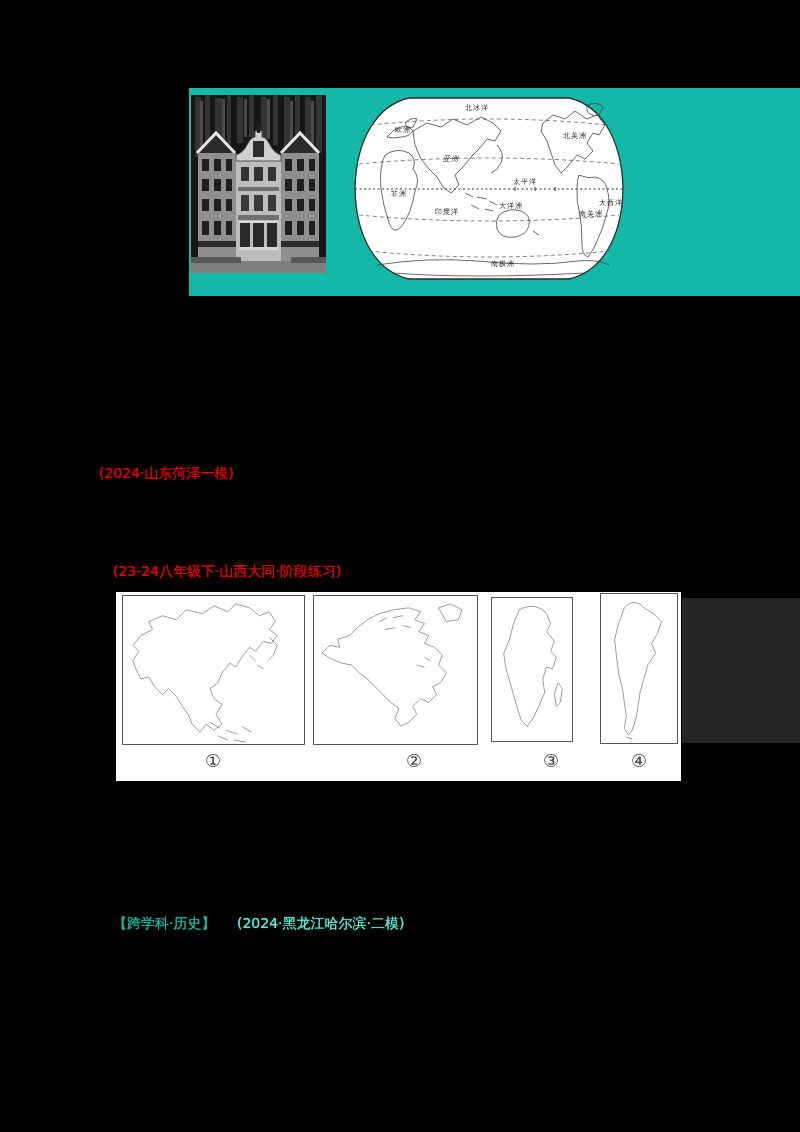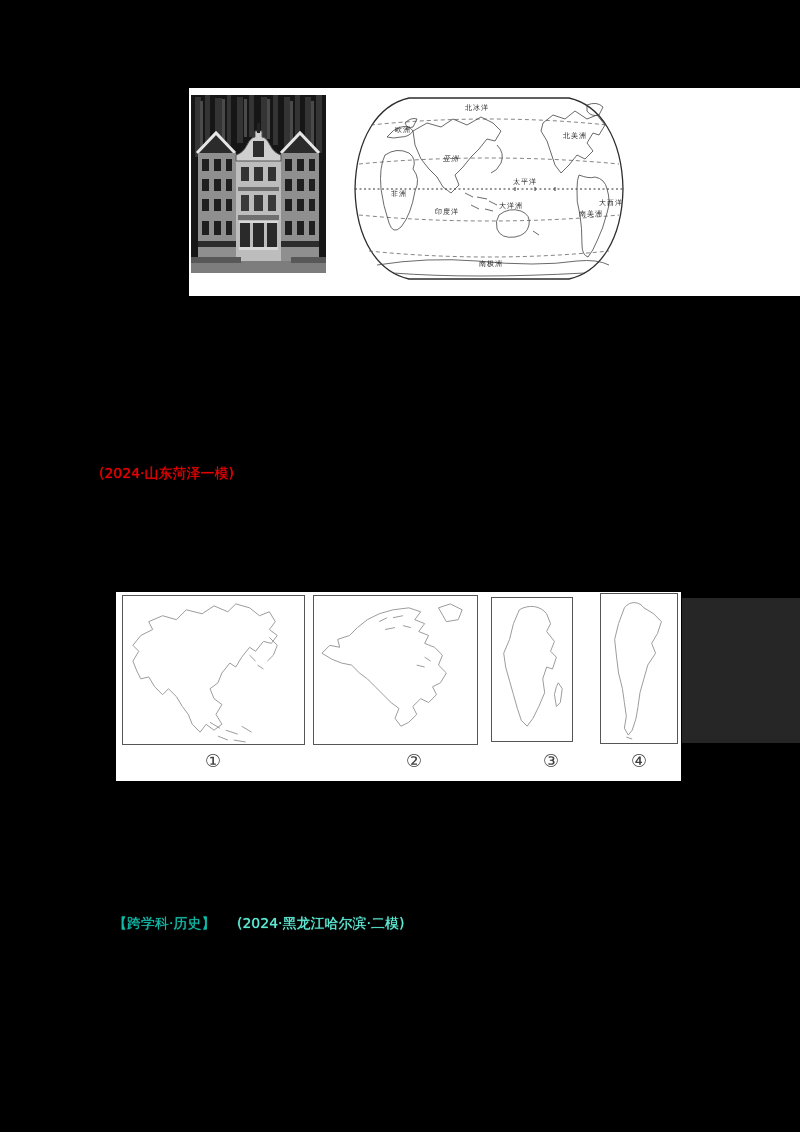--- a/index.html
+++ b/index.html
@@ -2,21 +2,21 @@
 <html><head>
 <meta charset="utf-8">
 <style>
   * { margin:0; padding:0; box-sizing:border-box; }
   html,body { width:800px; height:1132px; background:#000; overflow:hidden;
               font-family:"DejaVu Sans","Liberation Sans",sans-serif; }
   .abs { position:absolute; }
   #page { position:relative; width:800px; height:1132px; background:#000; }
 
   
-  #top-panel { left:189px; top:88px; width:611px; height:208px; background:#ffffff; }
+  #top-panel { left:189px; top:88px; width:611px; height:208px; background:#14b8a6; }
   #building-photo { left:2px; top:7px; width:135px; height:178px; }
   #world-map { left:158px; top:5px; width:284px; height:192px; }
   .map-label { position:absolute; font-size:7px; color:#222; line-height:7px;
                letter-spacing:1px; filter:blur(0.3px); white-space:nowrap; }
 
   
   .tag { position:absolute; font-size:14px; font-weight:400; line-height:17px;
          letter-spacing:0px; white-space:nowrap;
          filter:blur(0.45px); text-shadow:0 0 1px currentColor; }
   #tag1 { left:99px;  top:465px; color:#e60000; }
@@ -189,26 +189,27 @@
       <span class="map-label" style="left:118px; top:12px;">北冰洋</span>
       <span class="map-label" style="left:48px;  top:34px;">欧洲</span>
       <span class="map-label" style="left:96px;  top:63px;font-style:italic;">亚洲</span>
       <span class="map-label" style="left:216px; top:40px;">北美洲</span>
       <span class="map-label" style="left:166px; top:86px;">太平洋</span>
       <span class="map-label" style="left:252px; top:100px;margin-top:7px;">大西洋</span>
       <span class="map-label" style="left:44px;  top:98px;">非洲</span>
       <span class="map-label" style="left:88px;  top:116px;">印度洋</span>
       <span class="map-label" style="left:152px; top:110px;">大洋洲</span>
       <span class="map-label" style="left:232px; top:118px;font-family:Liberation Serif, serif;">南美洲</span>
-      <span class="map-label" style="left:120px; top:168px;padding-left:12px;">南极洲</span>
+      <span class="map-label" style="left:132px; top:168px;padding-left:12px;">南极洲</span>
     </div>
   </div>
 
   <div id="tag1" class="tag">(2024·山东菏泽一模)</div>
 
+  <div id="tag2" class="tag">(23-24八年级下·山西大同·阶段练习)</div>
 
   <div id="maps-strip" class="abs">
 
     <div id="cbox1" class="cbox">
       <svg viewBox="0 0 183 150" preserveAspectRatio="none">
         <g stroke="#9a9a9a" stroke-width="1" fill="none" stroke-linejoin="round">
           <path d="M14,76 L10,66 16,56 10,50 18,40 30,34 26,26 40,20 54,24 64,14 80,18 92,10 106,16 114,8 128,12 138,20 148,16 154,26 148,34 156,40 150,48 142,46 134,56 128,52 120,62 114,72 108,68 100,78 96,88 88,94 92,104 100,110 94,120 100,130 92,136 84,130 78,138 70,130 66,120 60,112 54,102 46,94 40,100 32,92 26,82 18,84 Z"></path>
           <path d="M148,42 L156,50 152,60 146,66"></path>
           <path d="M88,128 l10,6 M104,136 l12,4 M120,132 l10,6 M96,142 l10,4 M112,146 l12,2"></path>
           <path d="M128,60 l6,6 M136,70 l6,4"></path>

